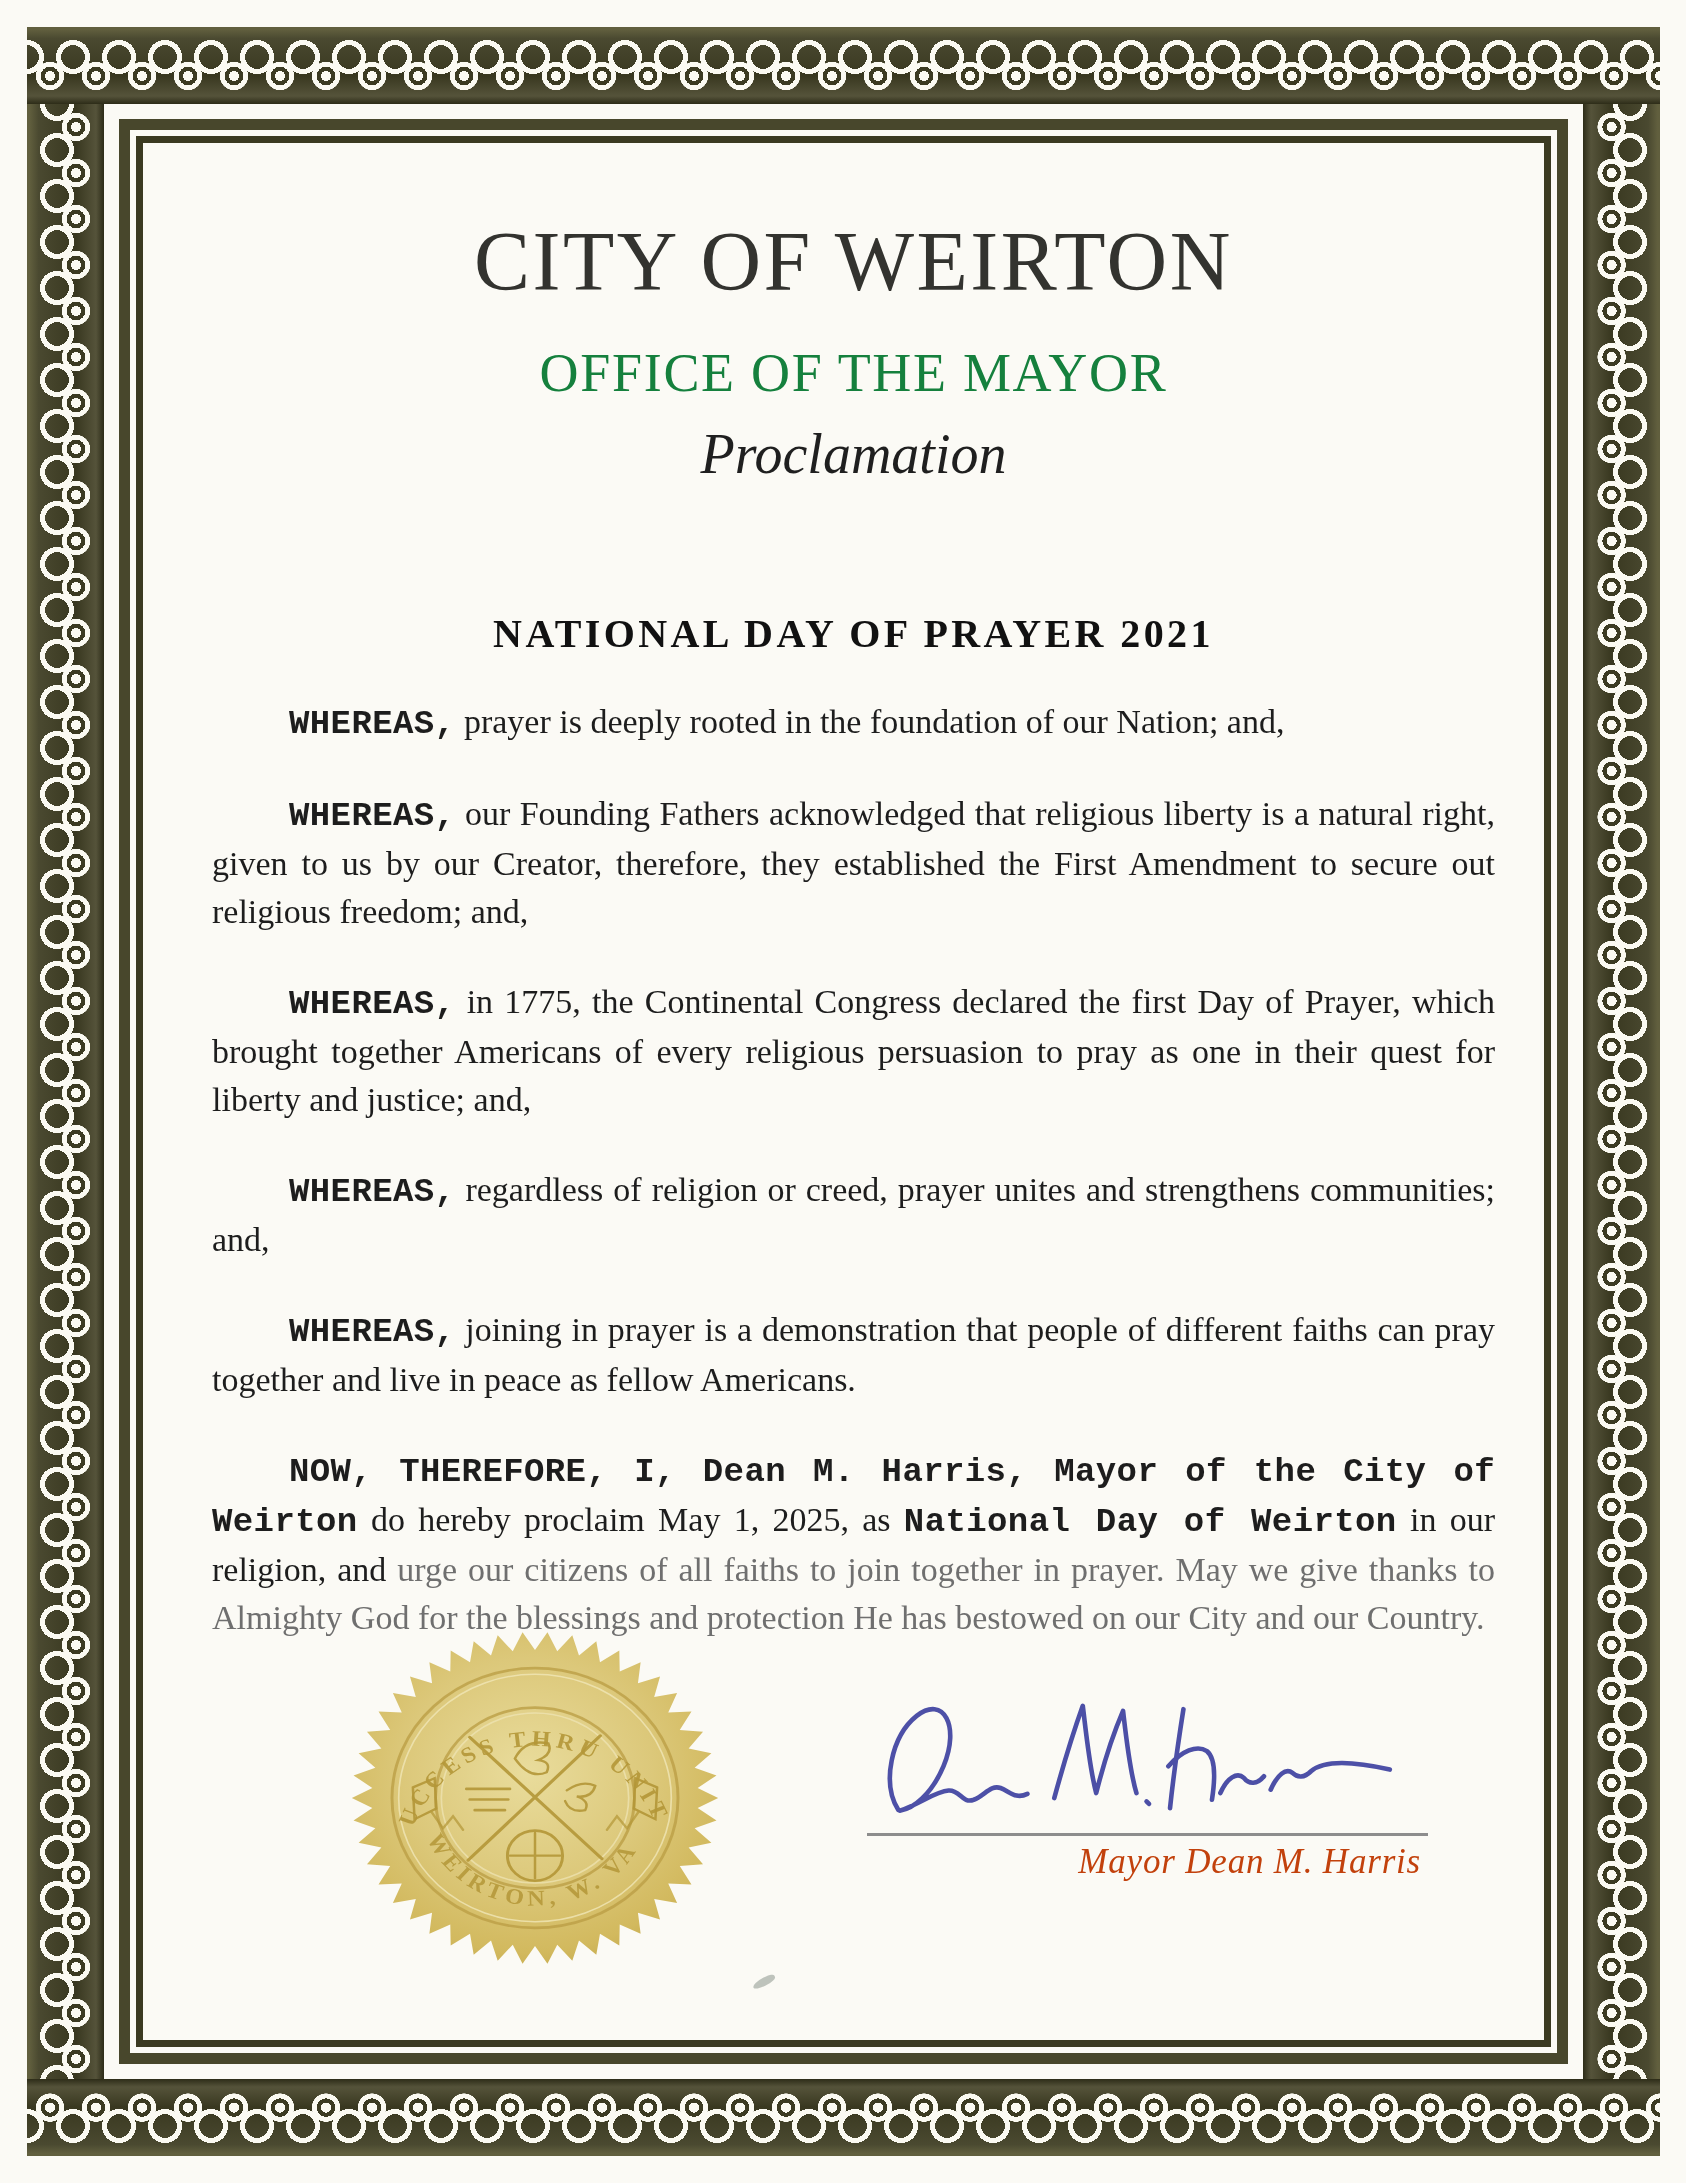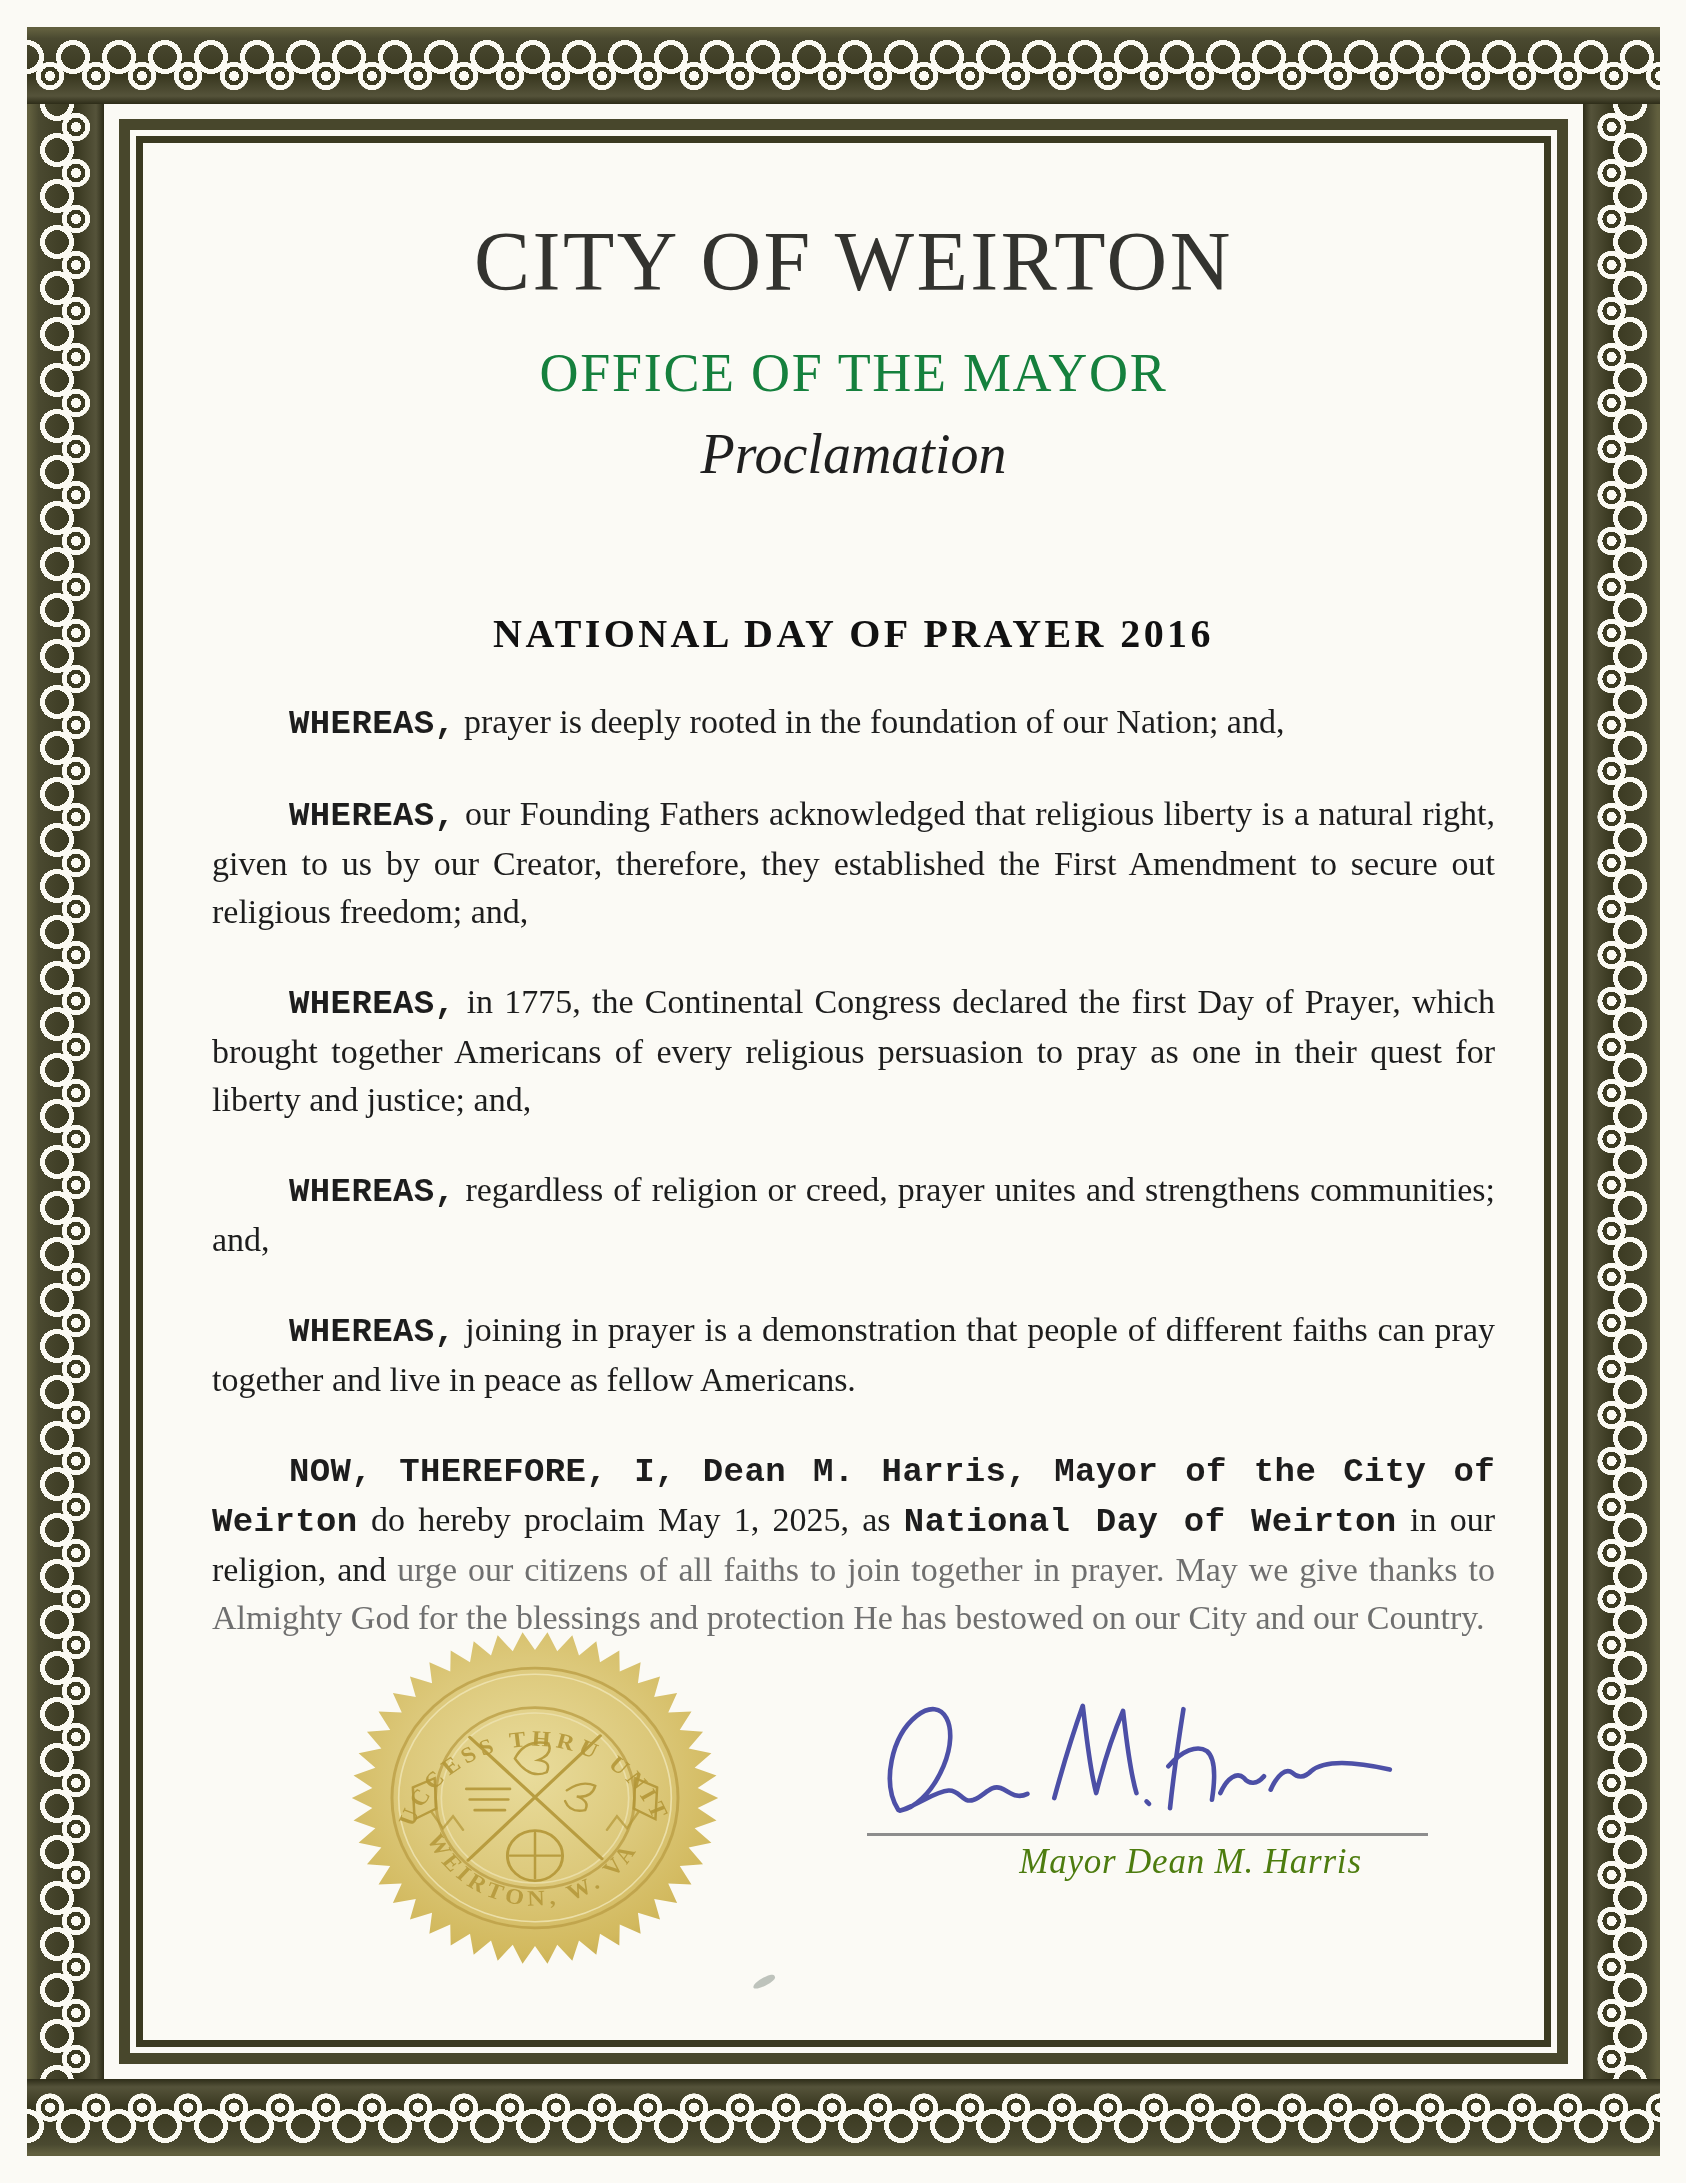--- a/index.html
+++ b/index.html
@@ -66,22 +66,22 @@
   .body p b{letter-spacing:0.4px;font-family:Liberation Mono, monospace;}
   .body .muted{color:#6f6f6f;}
 
   
   .seal{position:absolute;left:351px;top:1631px;width:368px;height:334px;}
   .seal svg{width:100%;height:100%;}
 
   
   .sig-script{position:absolute;left:873px;top:1684px;width:537px;height:151px;}
   .sig-line{position:absolute;left:867px;top:1833px;width:561px;height:2.5px;background:#8d8d8d;}
-  .sig-label{position:absolute;left:910px;top:1842px;width:561px;text-align:center;
-         font-style:italic;font-size:35px;color:#4d7c0f;letter-spacing:0.8px;}
+  .sig-label{position:absolute;left:860px;top:1842px;width:561px;text-align:right;
+         font-style:italic;font-size:35px;color:#c2410c;letter-spacing:0.8px;}
 
   
   .stray{position:absolute;left:752px;top:1978px;width:23.5px;height:7.6px;background:#aab0a8;
          transform:rotate(-27deg);border-radius:60% 40% 50% 50%;opacity:.75;}
 </style>
 </head>
 <body>
 
 <div class="page">
 
@@ -89,21 +89,21 @@
   <div class="band h bottom"></div>
   <div class="band v left"></div>
   <div class="band v right"></div>
   <div class="frame-a"></div>
   <div class="frame-b"></div>
 
   <div class="content">
     <h1 class="title">CITY OF WEIRTON</h1>
     <h2 class="subtitle">OFFICE OF THE MAYOR</h2>
     <div class="doctype">Proclamation</div>
-    <div class="heading">NATIONAL DAY OF PRAYER 2016</div>
+    <div class="heading">NATIONAL DAY OF PRAYER 2021</div>
     <div class="body">
         <p><b>WHEREAS,</b><span> prayer is deeply rooted in the foundation of our Nation; and,</span></p>
         <p><b>WHEREAS,</b><span> our Founding Fathers acknowledged that religious liberty is a natural right, given to us by our Creator, therefore, they established the First Amendment to secure out religious freedom; and,</span></p>
         <p><b>WHEREAS,</b><span> in 1775, the Continental Congress declared the first Day of Prayer, which brought together Americans of every religious persuasion to pray as one in their quest for liberty and justice; and,</span></p>
         <p><b>WHEREAS,</b><span> regardless of religion or creed, prayer unites and strengthens communities; and,</span></p>
         <p><b>WHEREAS,</b><span> joining in prayer is a demonstration that people of different faiths can pray together and live in peace as fellow Americans.</span></p>
         <p><b>NOW, THEREFORE, I, Dean M. Harris, Mayor of the City of Weirton</b><span> do hereby proclaim May 1, 2025, as </span><b>National Day of Weirton</b><span> in our religion, and </span><span class="muted">urge our citizens of all faiths to join together in prayer. May we give thanks to Almighty God for the blessings and protection He has bestowed on our City and our Country.</span></p>
       </div>
   </div>
 

